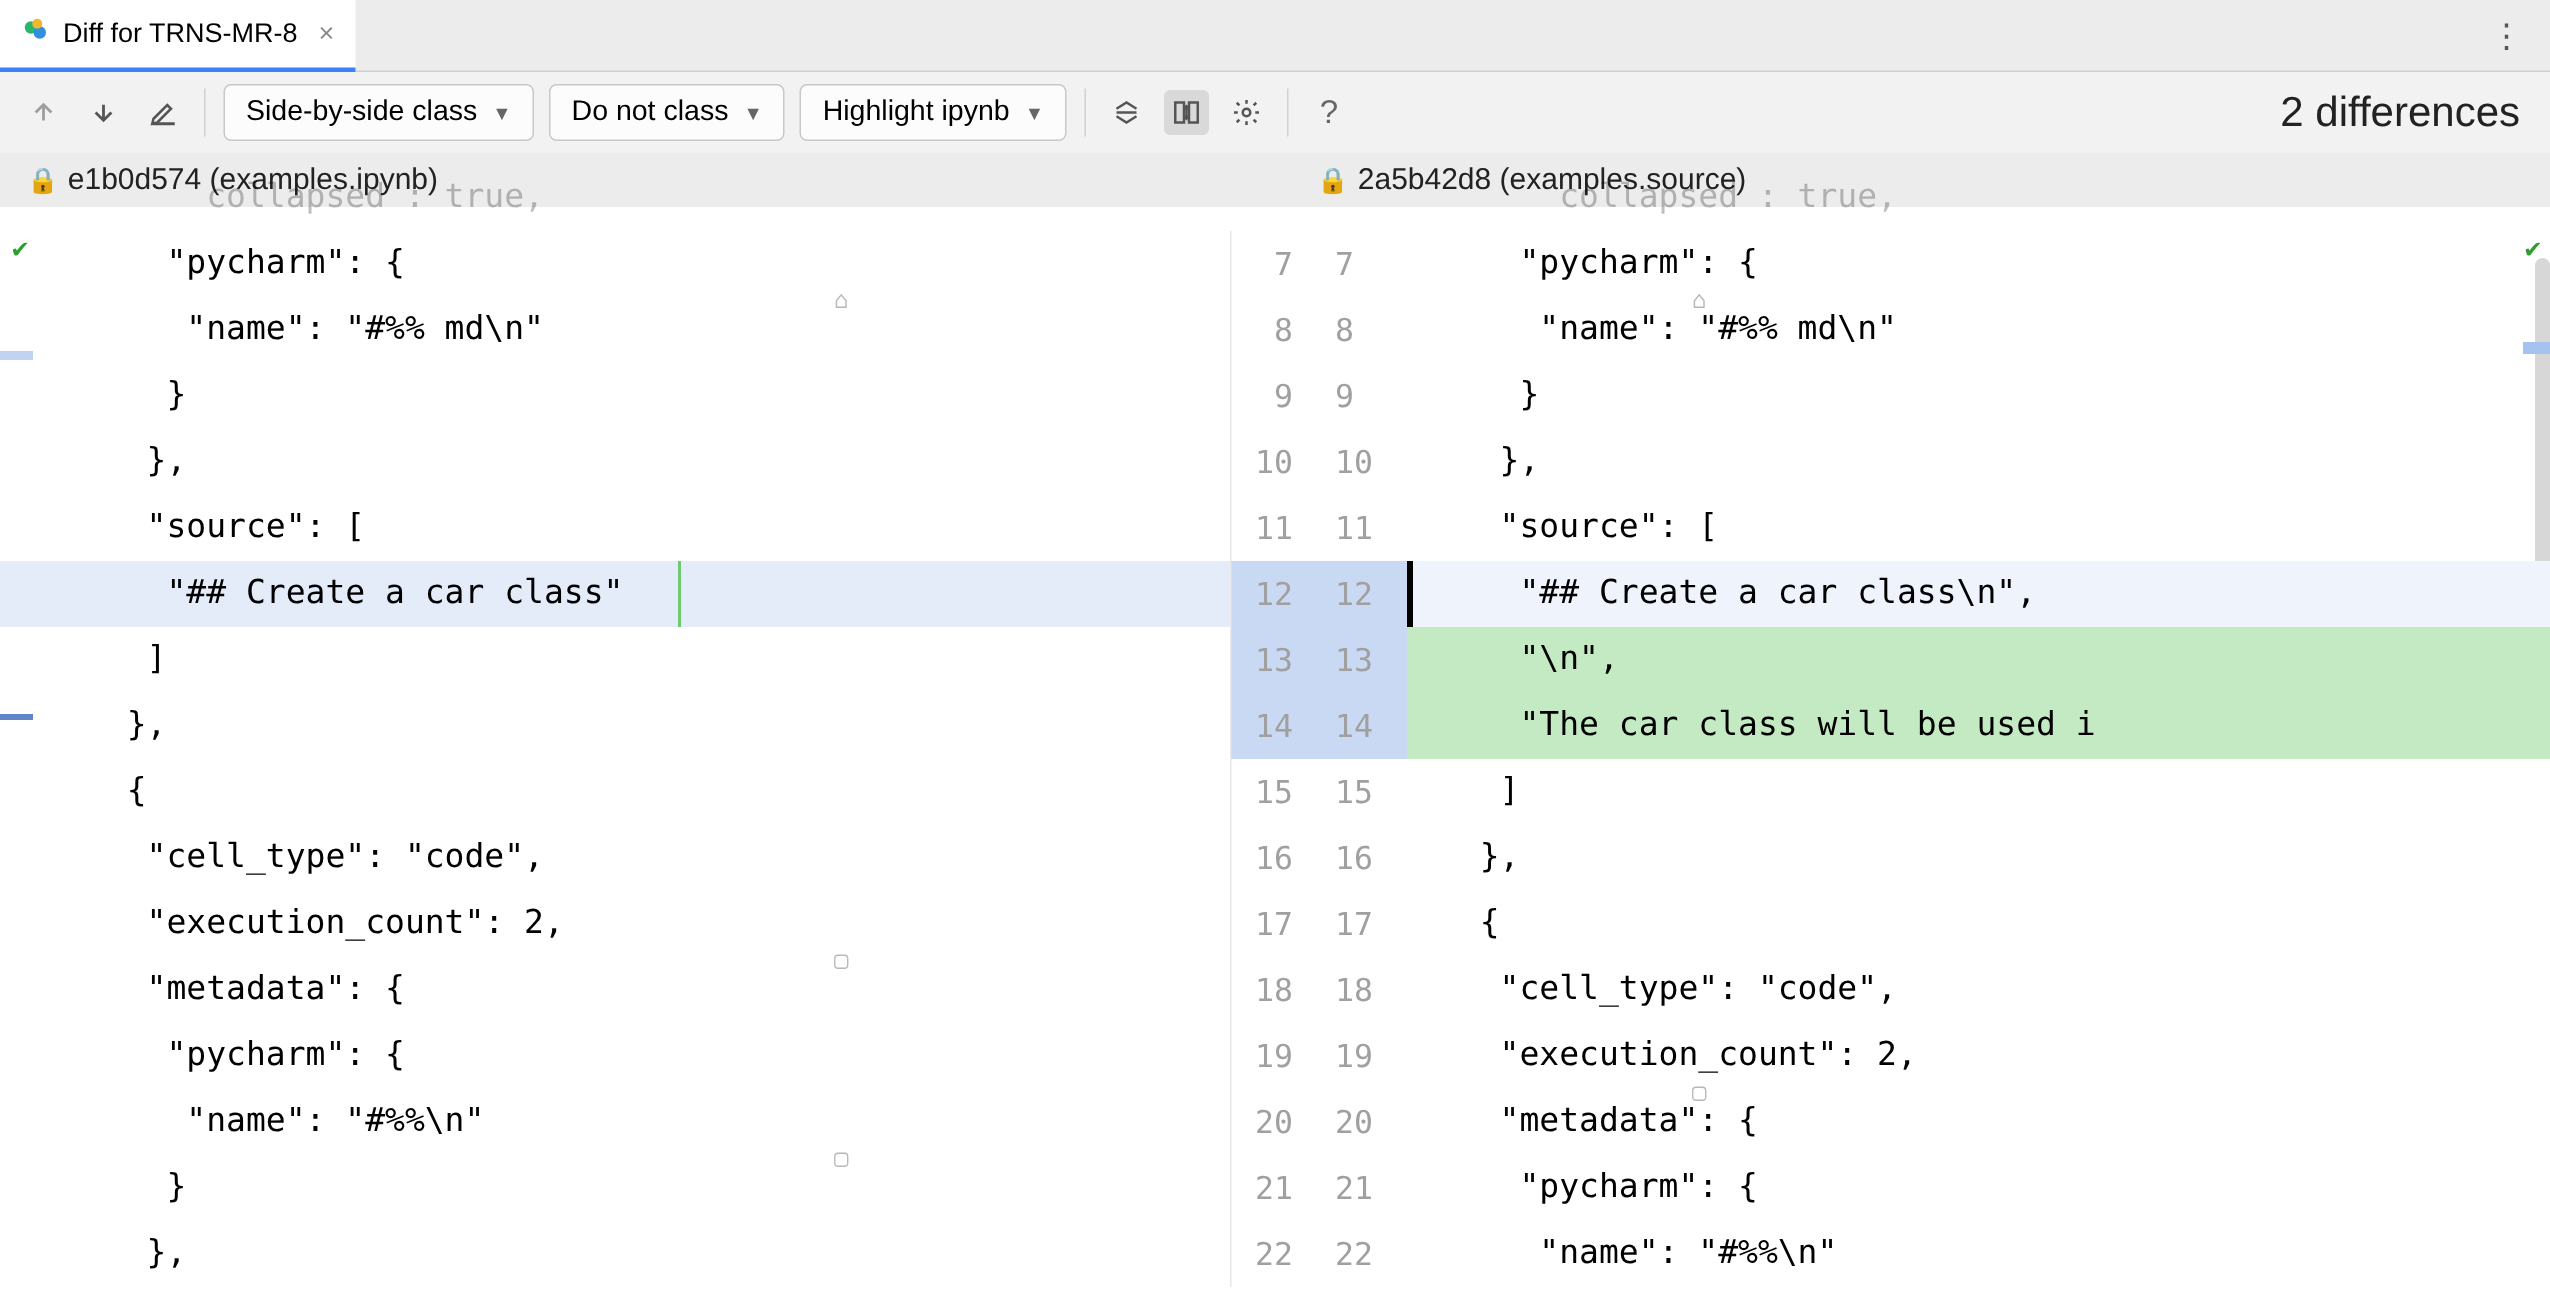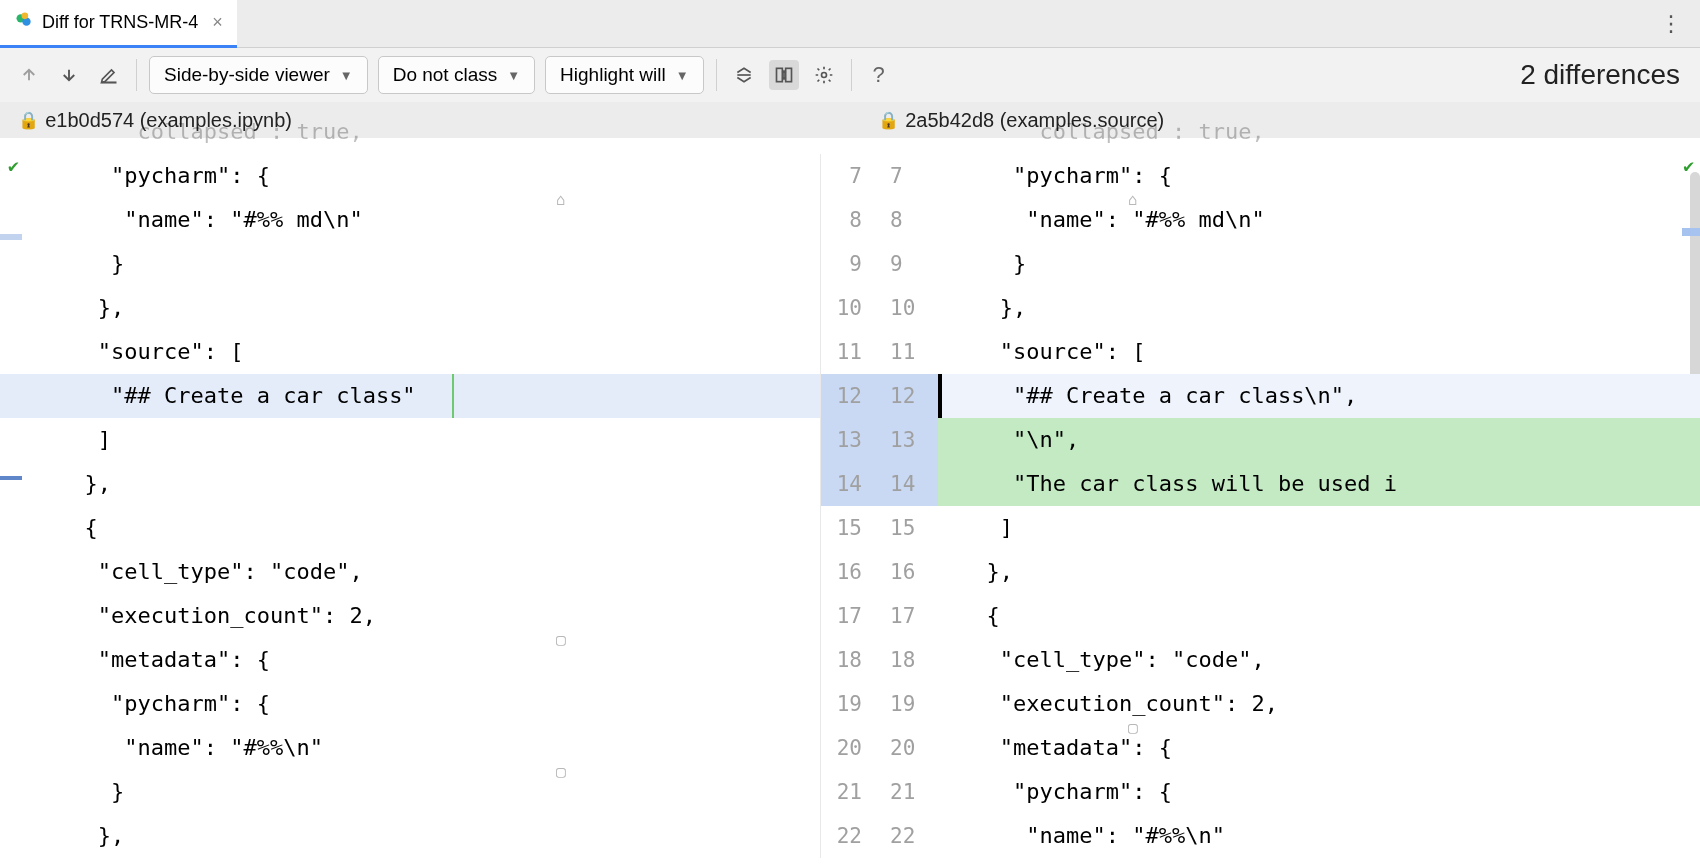--- a/index.html
+++ b/index.html
@@ -73,21 +73,21 @@
 
 <div class="tab-bar">
   <div class="tab">
     <span>
       <svg class="logo" viewBox="0 0 24 24">
           <circle cx="8" cy="10" r="5" fill="#2bb56a"></circle>
           <circle cx="15" cy="14" r="5" fill="#2f8fe0"></circle>
           <circle cx="13" cy="7" r="4" fill="#f0b72f"></circle>
         </svg>
     </span>
-    <span>Diff for TRNS-MR-4</span>
+    <span>Diff for TRNS-MR-8</span>
     <span class="close">×</span>
   </div>
   <div class="spacer"></div>
   <div class="more">⋮</div>
 </div>
 
 <div class="toolbar">
   <div class="tb-icon">
       <svg width="18" height="18" viewBox="0 0 24 24" fill="none" stroke="#9e9e9e" stroke-width="2.5">
         <path d="M12 19V5M5 12l7-7 7 7"></path>
@@ -99,29 +99,29 @@
       </svg>
     </div>
   <div class="tb-icon">
       <svg width="20" height="20" viewBox="0 0 24 24" fill="none" stroke="#555" stroke-width="2">
         <path d="M3 21l4-1 11-11-3-3L4 17l-1 4z"></path>
         <path d="M3 21h18" stroke-width="2.5"></path>
       </svg>
     </div>
   <div class="tb-sep"></div>
   <div class="dropdown">
-    <span>Side-by-side viewer</span>
+    <span>Side-by-side class</span>
     <span class="chev">▼</span>
   </div>
   <div class="dropdown">
     <span>Do not class</span>
     <span class="chev">▼</span>
   </div>
   <div class="dropdown">
-    <span>Highlight will</span>
+    <span>Highlight ipynb</span>
     <span class="chev">▼</span>
   </div>
   <div class="tb-sep"></div>
   <div class="tb-icon">
       <svg width="20" height="20" viewBox="0 0 24 24" fill="none" stroke="#555" stroke-width="2">
         <path d="M4 9l8-5 8 5M4 15l8 5 8-5"></path>
         <path d="M4 12h16"></path>
       </svg>
     </div>
   <div class="tb-icon on">

